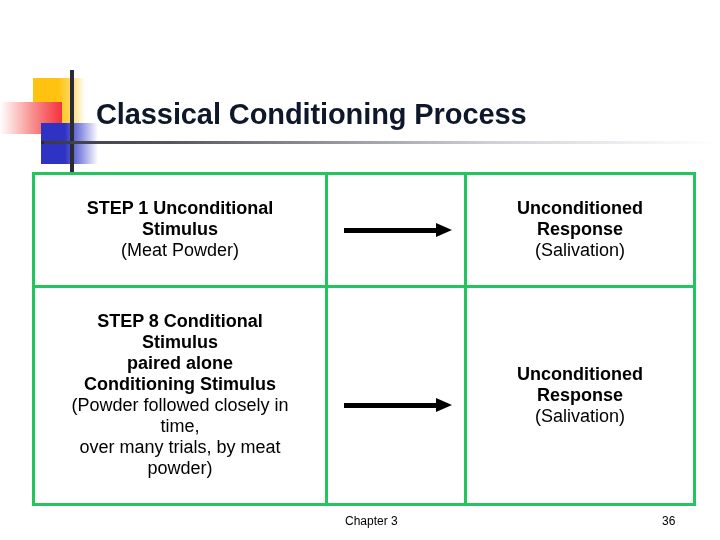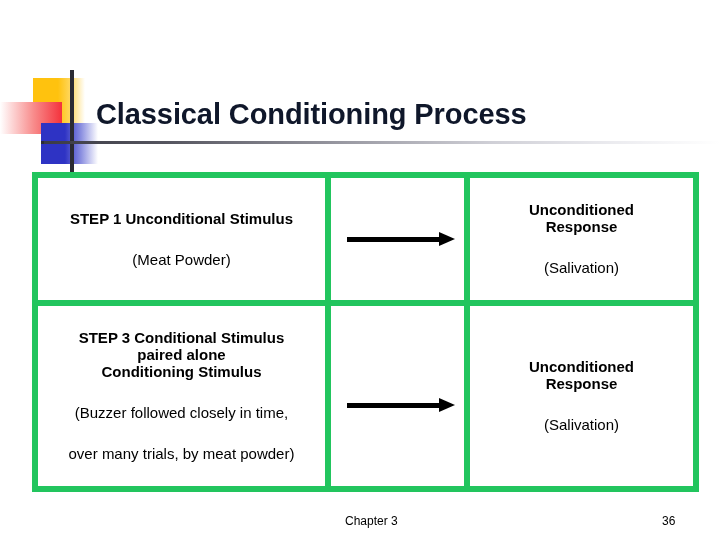--- a/index.html
+++ b/index.html
@@ -87,36 +87,36 @@
   
   #process-table {
     position: absolute;
     left: 32px;
     top: 172px;
     width: 661px;
     border-collapse: collapse;
     table-layout: fixed;
   }
   #process-table td {
-    border: 6px solid #22c55e;
+    border: 3px solid #22c55e;
     padding: 16px;
     vertical-align: middle;
-    font-size: 15px;
+    font-size: 18px;
     color: #000000;
   }
   .col-step   { width: 293px; }
   .col-arrow  { width: 139px; }
   .col-resp   { width: 229px; }
 
   .cell-inner {
     padding: 7px 6px 8px 6px;
     text-align: center;
   }
   .line-bold   { font-weight: bold; }
-  .line-plain  { font-weight: normal; margin-top: 24px; }
+  .line-plain  { font-weight: normal; }
 
   
   .arrow-cell-inner {
     position: relative;
     height: 100%;
   }
   .arrow-graphic {
     position: relative;
     width: 108px;
     margin: 0 auto;
@@ -199,24 +199,24 @@
         <div class="cell-inner">
           <div class="line-bold">Unconditioned Response</div>
           <div class="line-plain">(Salivation)</div>
         </div>
       </td>
     </tr>
 
     <tr>
       <td>
         <div class="cell-inner">
-          <div class="line-bold">STEP 3        Conditional Stimulus</div>
+          <div class="line-bold">STEP 8        Conditional Stimulus</div>
           <div class="line-bold">paired alone</div>
           <div class="line-bold">Conditioning Stimulus</div>
-          <div class="line-plain">(Buzzer followed closely in time,</div>
+          <div class="line-plain">(Powder followed closely in time,</div>
           <div class="line-plain">over many trials,  by meat powder)</div>
         </div>
       </td>
       <td>
         <div class="arrow-cell-inner">
           <div class="arrow-graphic" style="margin-top:18px;">
             <div class="arrow-shaft"></div>
             <div class="arrow-head"></div>
           </div>
         </div>

